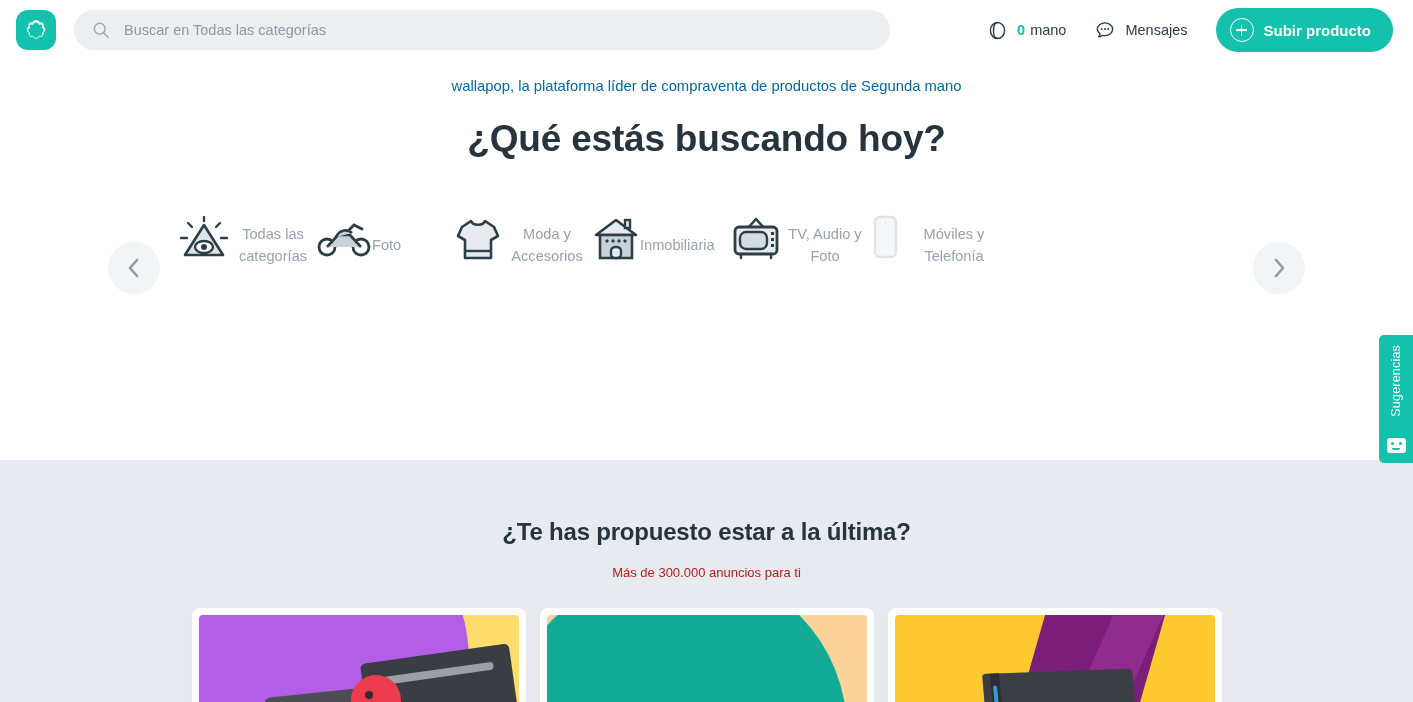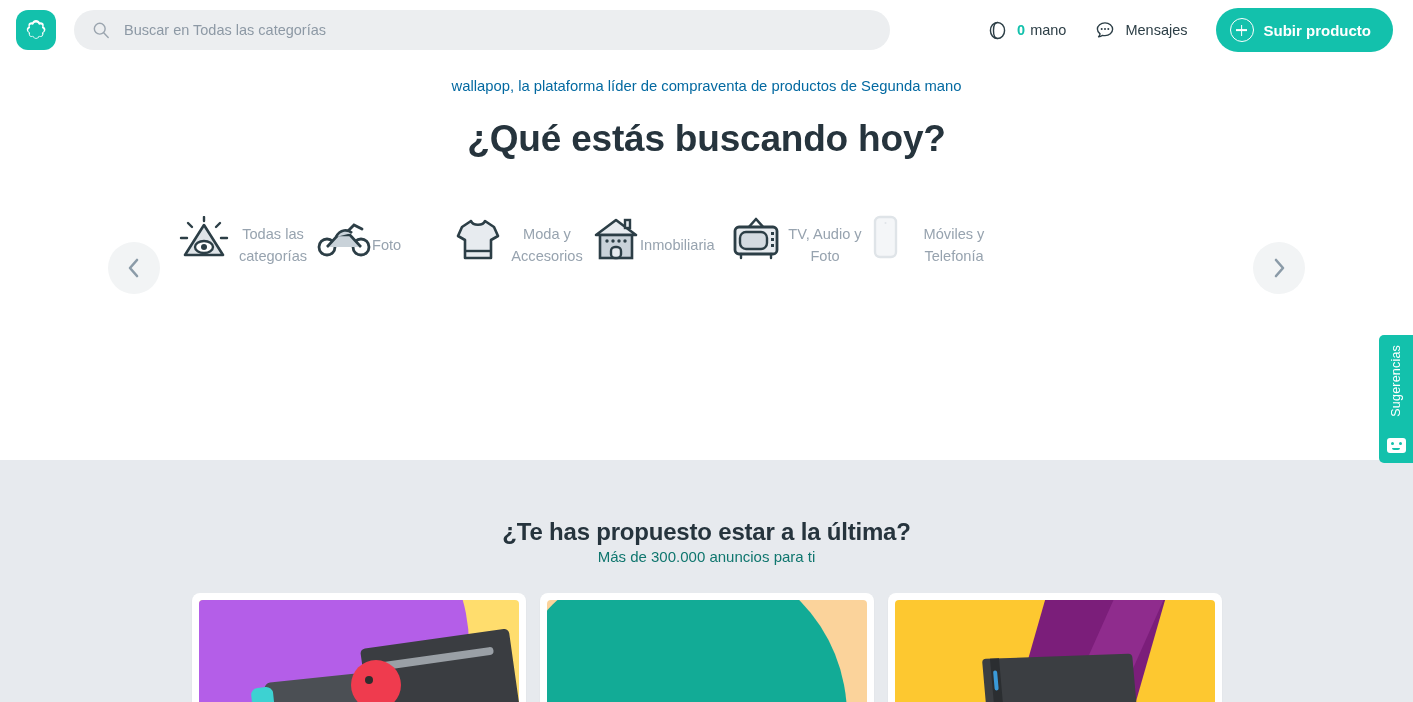--- a/index.html
+++ b/index.html
@@ -254,23 +254,23 @@
   }
   .s2-title {
     text-align: center;
     font-size: 24px;
     font-weight: bold;
     color: #26343d;
     letter-spacing: -0.2px;
   }
   .s2-sub {
     text-align: center;
-    margin-top: 2px;
-    font-size: 15px;
-    color: #0f766e;
+    margin-top: 19px;
+    font-size: 13px;
+    color: #b91c1c;
   }
 
   .cards {
     display: flex;
     justify-content: center;
     gap: 14px;
     margin-top: 28px;
   }
   .card {
     width: 334px;

